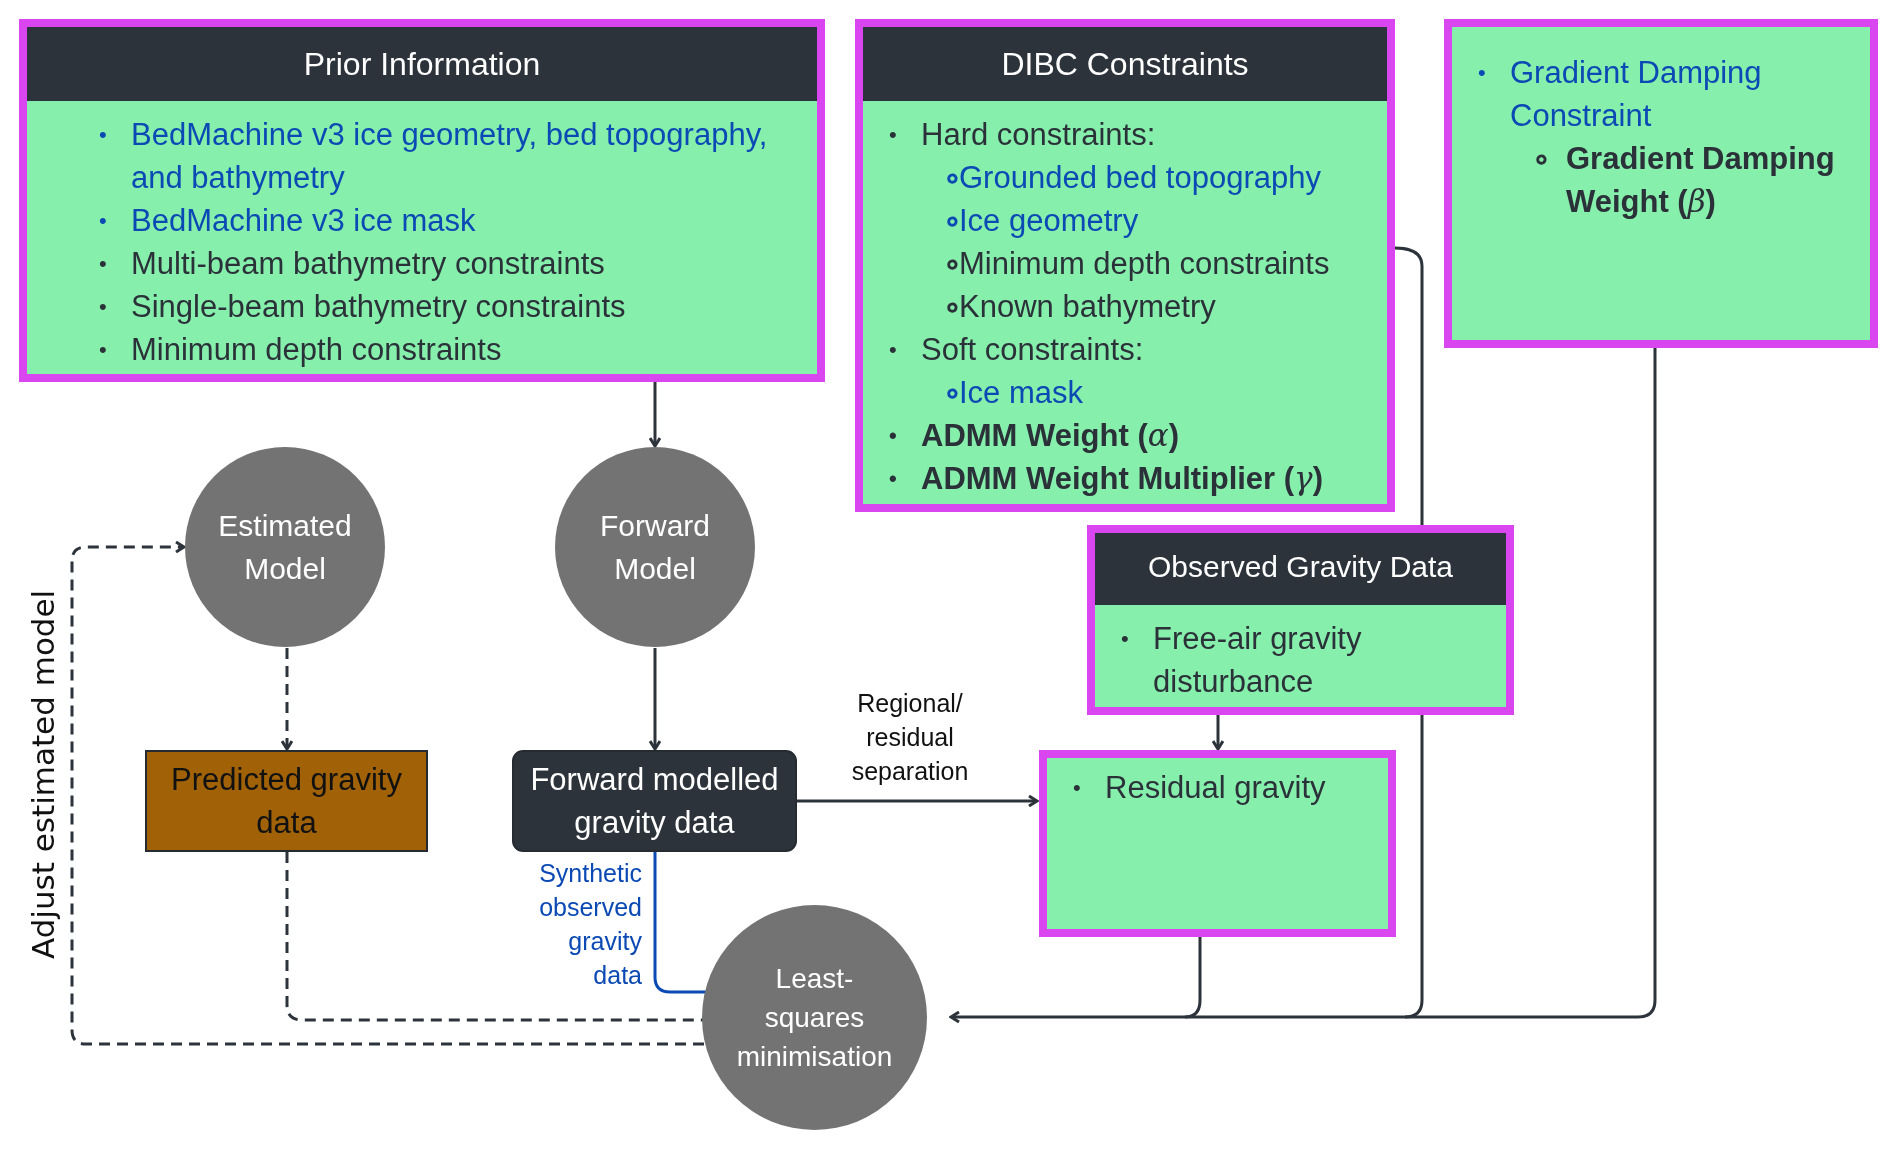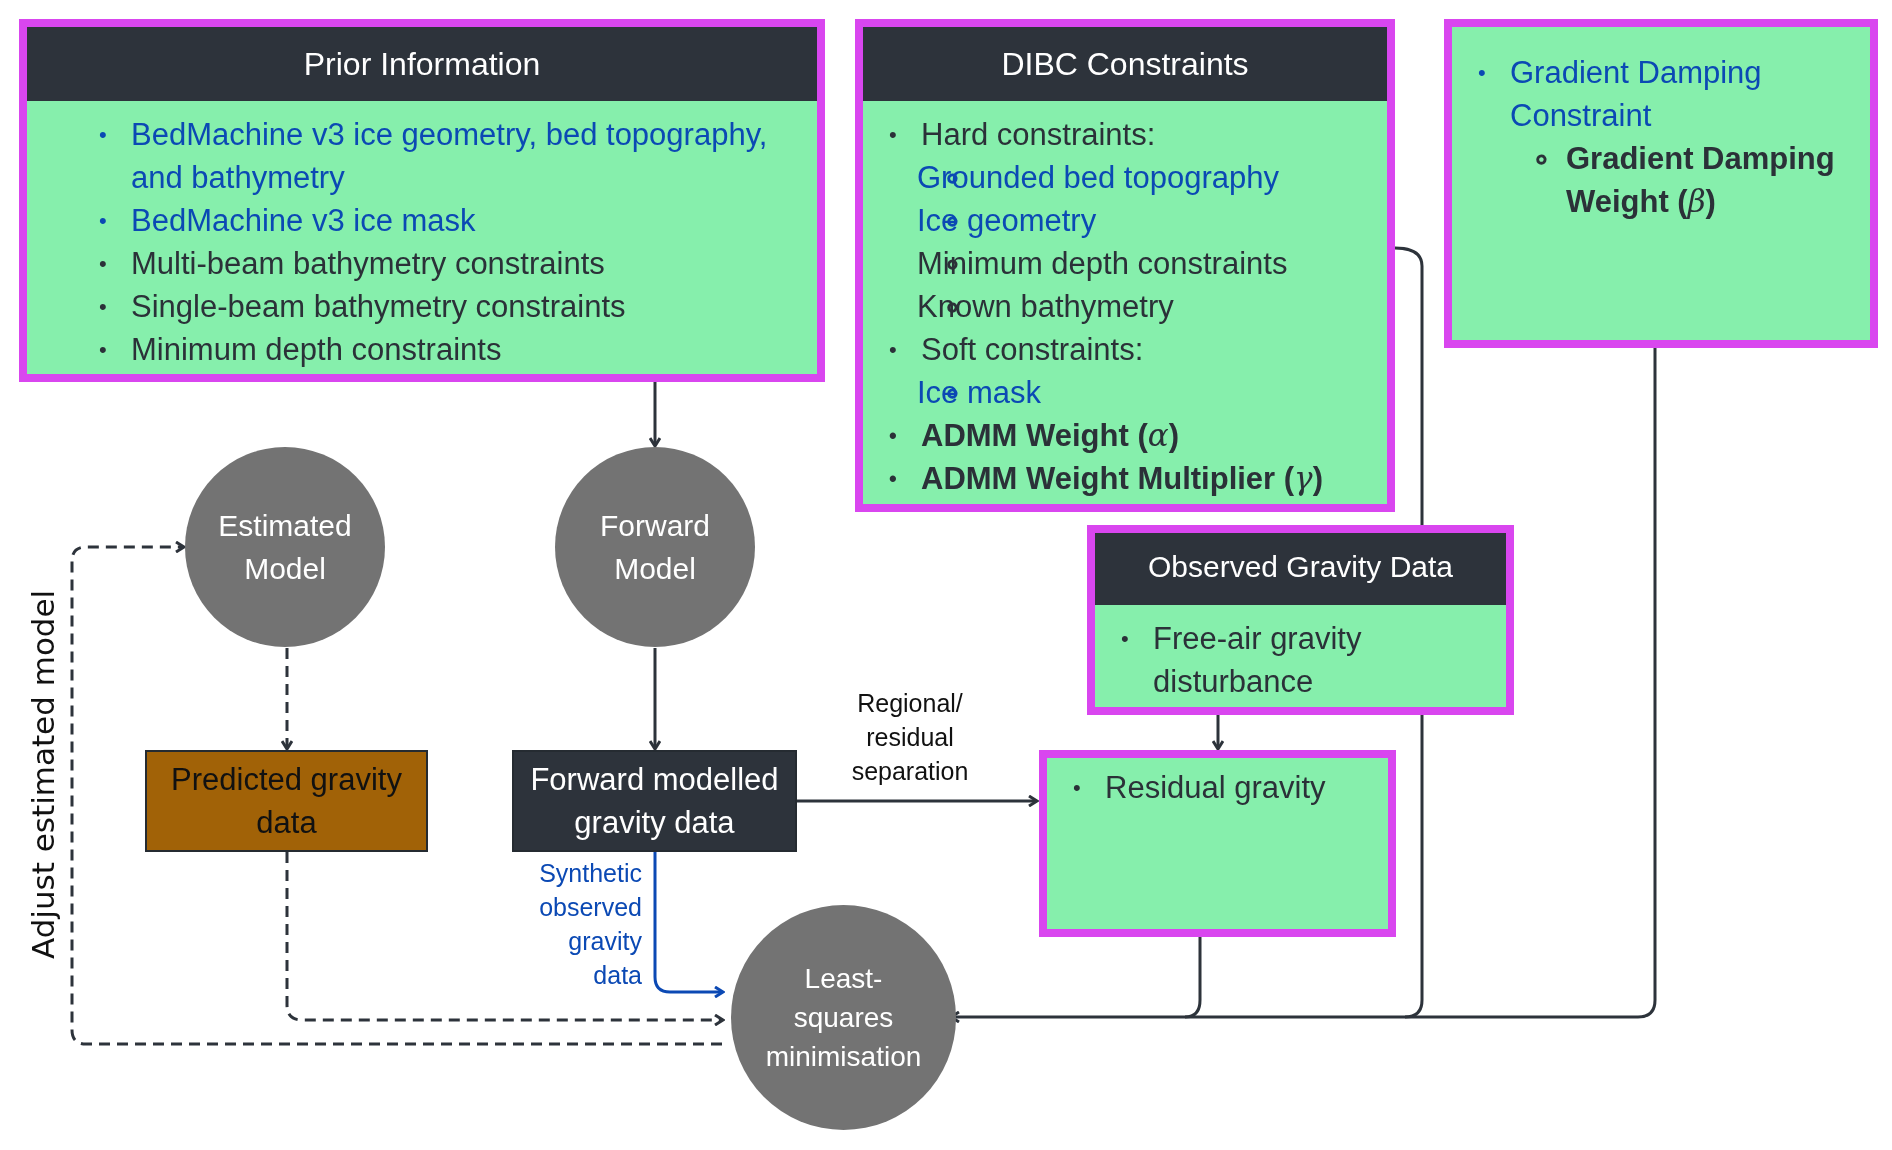--- a/index.html
+++ b/index.html
@@ -6,33 +6,33 @@
   body { width: 1892px; height: 1150px; position: relative; overflow: hidden;
          font-family: "Liberation Sans", sans-serif; color: #2b3138; }
   svg.links { position: absolute; left: 0; top: 0; width: 1892px; height: 1150px; z-index: 1; }
   .panel { position: absolute; background: #86efac; border: 8px solid #d946ef; box-sizing: border-box; z-index: 2; }
   .panel .hdr { background: #2d333b; color: #fff; text-align: center; font-size: 32px;
                 height: 74px; line-height: 74px; white-space: nowrap; }
   .panel ul { margin: 0; padding: 0; list-style: none; }
   .panel li { font-size: 31px; line-height: 43px; position: relative; }
   .panel li.l1 { padding-left: 58px; }
   .panel li.l1::before { content: "•"; position: absolute; left: 26px; font-size: 22px; top: 0; }
-  .panel li.l2 { padding-left: 54px; }
+  .panel li.l2 { padding-left: 96px; }
   .panel li.l2::before { content: "∘"; position: absolute; left: 80px; font-size: 30px; top: 0; font-weight: bold; }
   .blue { color: #0b49b4; }
   .bold { font-weight: bold; }
   .greek { font-family: "DejaVu Serif", serif; font-style: italic; font-weight: normal; }
   .circle { position: absolute; border-radius: 50%; background: #737373; color: #fff;
             display: flex; align-items: center; justify-content: center; text-align: center;
             font-size: 30px; line-height: 43px; z-index: 2; }
   .box { position: absolute; box-sizing: border-box; border: 2px solid #252b31;
          display: flex; align-items: center; justify-content: center; text-align: center;
          font-size: 31px; line-height: 43px; z-index: 2; }
   .gold { background: #a16207; color: #111; }
-  .dark { background: #2d333b; color: #fff; }
+  .dark { background: #2d333b; color: #fff; border-radius: 11px; }
   .lbl { position: absolute; text-align: center; font-size: 25px; line-height: 34px; z-index: 2; color: #111; }
   .lbl.blue { color: #0b49b4; text-align: right; }
   .vert { position: absolute; font-family: "DejaVu Sans", sans-serif; font-size: 31px; color: #111;
           transform: rotate(-90deg); transform-origin: center; white-space: nowrap; z-index: 2; }
 </style>
 </head>
 <body>
 
 <svg class="links" viewBox="0 0 1892 1150">
   <defs>
@@ -110,21 +110,21 @@
     <li class="l1">Residual gravity</li>
   </ul>
 </div>
 
 <div class="circle" style="left:185px;top:447px;width:200px;height:200px;">
     <span style="padding:0 40px;">Estimated Model</span>
   </div>
 <div class="circle" style="left:555px;top:447px;width:200px;height:200px;">
     <span style="padding:0 50px;">Forward Model</span>
   </div>
-<div class="circle" style="left:731px;top:905px;width:225px;height:225px;font-size:28px;line-height:39px;">
+<div class="circle" style="left:702px;top:905px;width:225px;height:225px;font-size:28px;line-height:39px;">
     <span style="padding:0 30px;">Least-squares minimisation</span>
   </div>
 
 <div class="box gold" style="left:145px;top:750px;width:283px;height:102px;">
     <span style="padding:0 10px;">Predicted gravity data</span>
   </div>
 <div class="box dark" style="left:512px;top:750px;width:285px;height:102px;">
     <span style="padding:0 6px;">Forward modelled gravity data</span>
   </div>
 

